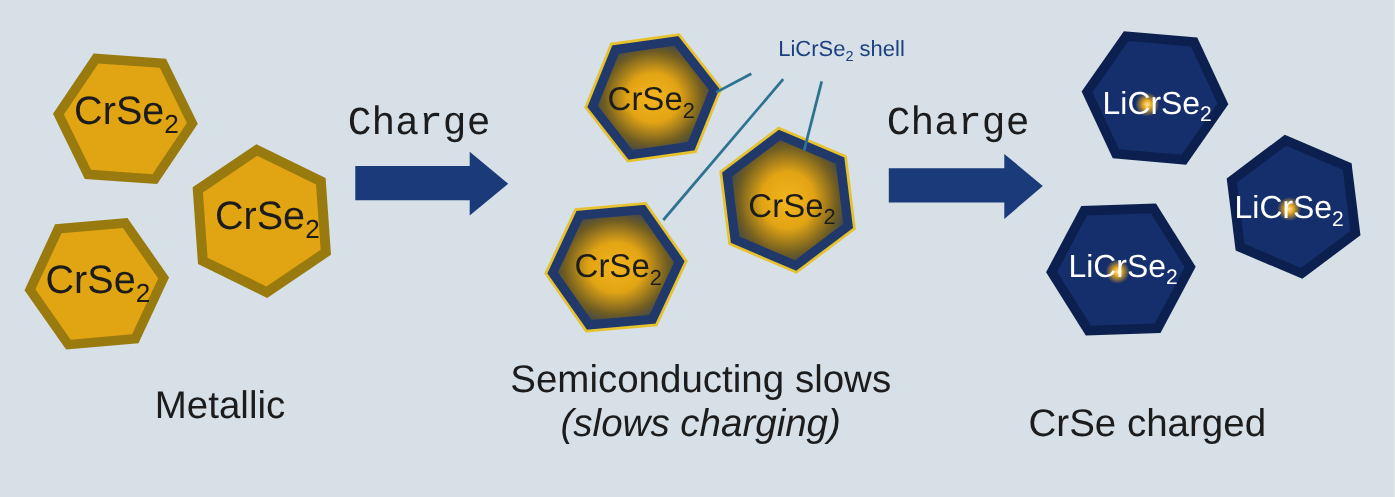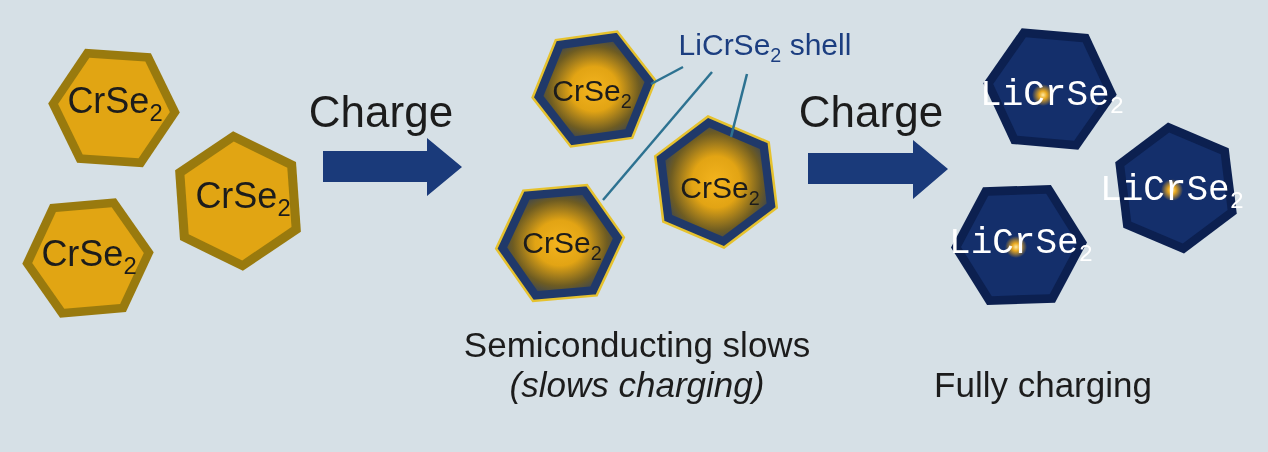--- a/index.html
+++ b/index.html
@@ -19,25 +19,25 @@
   .hex-navy-outer  { fill: var(--navy-bevel); }
   .hex-navy-inner  { fill: var(--navy-face); }
   .glow-dot        { fill: url(#glowGrad); }
   .arrow           { fill: var(--arrow-navy); }
   .pointer         { stroke: var(--pointer-teal); stroke-width:2.5; fill:none; }
 
   .txt { position:absolute; transform:translate(-50%,-50%); white-space:nowrap; text-align:center; }
   .plabel       { color: var(--text-black); }
   .plabel.left  { font-size:36px; }
   .plabel.mid   { font-size:30px; }
-  .plabel.right { font-size:36px; color: var(--particle-text-white); font-family: Liberation Mono, monospace; }
+  .plabel.right { font-size:29px; color: var(--particle-text-white); }
   sub { font-size:0.66em; line-height:0; }
-  .charge     { font-size:44px; color: var(--text-black); }
+  .charge     { font-size:36px; color: var(--text-black); font-family: Liberation Mono, monospace; }
   .caption    { font-size:35px; color: var(--text-black); }
-  .annotation { font-size:30px; color: var(--annotation-navy); }
+  .annotation { font-size:20px; color: var(--annotation-navy); }
 </style>
 </head>
 <body>
 
 <div class="canvas">
 
   <svg class="layer" width="1268" height="452" viewBox="0 0 1268 452">
     <defs>
       <radialGradient id="coreGrad" cx="50%" cy="50%" r="62%">
         <stop offset="0%" stop-color="#f4b41e"></stop>
@@ -133,17 +133,18 @@
     <span>LiCrSe</span><sub>2</sub>
   </div>
 
   <div class="txt charge" style="left:381px; top:112px;">Charge</div>
   <div class="txt charge" style="left:871px; top:112px;">Charge</div>
 
   <div class="txt annotation" style="left:765px; top:45px;">
     <span>LiCrSe</span><sub>2</sub><span> shell</span>
   </div>
 
+  <div class="txt caption" style="left:200px; top:369px;">Metallic</div>
   <div class="txt caption" style="left:637px; top:345px;">Semiconducting slows</div>
   <div class="txt caption" style="left:637px; top:385px;font-style:italic;">(slows charging)</div>
-  <div class="txt caption" style="left:1043px; top:385px;">Fully charging</div>
+  <div class="txt caption" style="left:1043px; top:385px;">CrSe charged</div>
 
 </div>
 
 </body></html>

